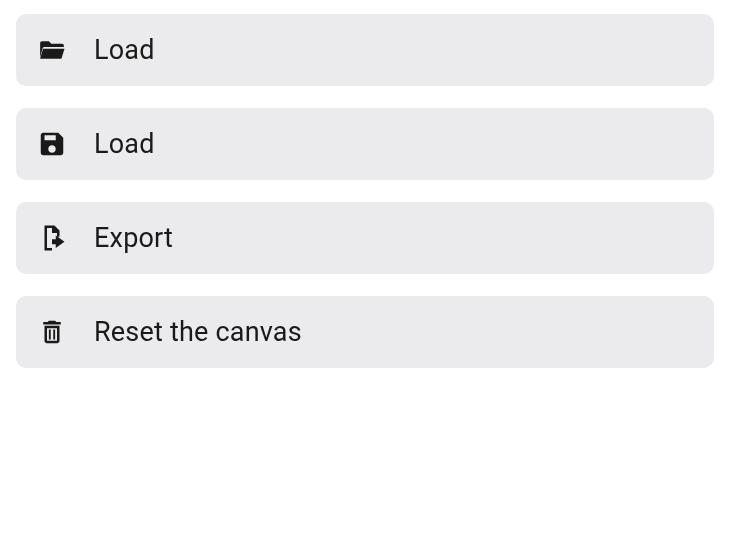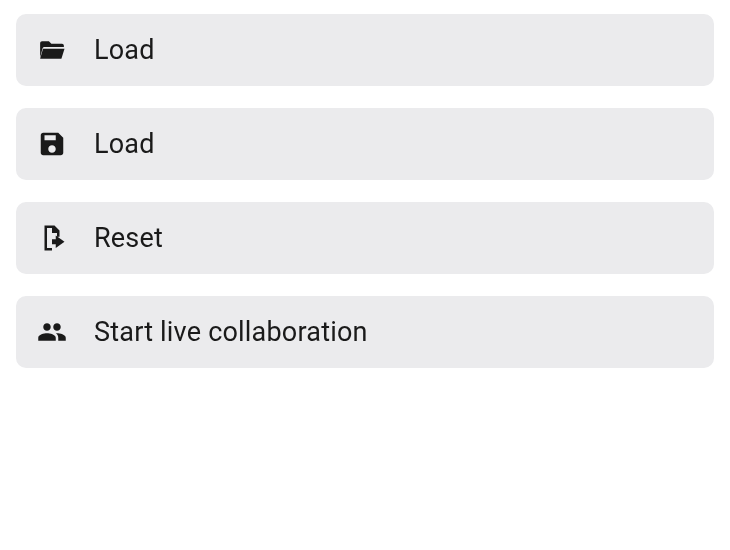--- a/index.html
+++ b/index.html
@@ -73,26 +73,26 @@
     </span>
     <span class="label">Load</span>
   </div>
 
   <div class="menu-item">
     <span class="icon">
       <svg viewBox="0 0 24 24">
           <path d="M6 2 L14 2 L18 6 L18 11 L16 11 L16 8 L12 8 L12 4 L8 4 L8 20 L12 20 L12 22 L6 22 Z M15 13 L15 10 L22 15 L15 20 L15 17 L12 17 L12 13 Z"></path>
         </svg>
     </span>
-    <span class="label">Reset</span>
+    <span class="label">Export</span>
   </div>
-
 
   <div class="menu-item">
     <span class="icon">
       <svg viewBox="0 0 24 24">
-          <path d="M16 11c1.66 0 2.99-1.34 2.99-3S17.66 5 16 5s-3 1.34-3 3 1.34 3 3 3zm-8 0c1.66 0 2.99-1.34 2.99-3S9.66 5 8 5 5 6.34 5 8s1.34 3 3 3zm0 2c-2.33 0-7 1.17-7 3.5V19h14v-2.5c0-2.33-4.67-3.5-7-3.5zm8 0c-.29 0-.62.02-.97.05 1.16.84 1.97 1.97 1.97 3.45V19h6v-2.5c0-2.33-4.67-3.5-7-3.5z"></path>
+          <path d="M6 19c0 1.1.9 2 2 2h8c1.1 0 2-.9 2-2V7H6v12zM8 9h8v10H8V9zm1.5 1h1.5v8h-1.5V10zm3.5 0h1.5v8H13V10zM15.5 4l-1-1h-5l-1 1H5v2h14V4z"></path>
         </svg>
     </span>
-    <span class="label">Start live collaboration</span>
+    <span class="label">Reset the canvas</span>
   </div>
+
 
 </div>
 
 </body></html>

